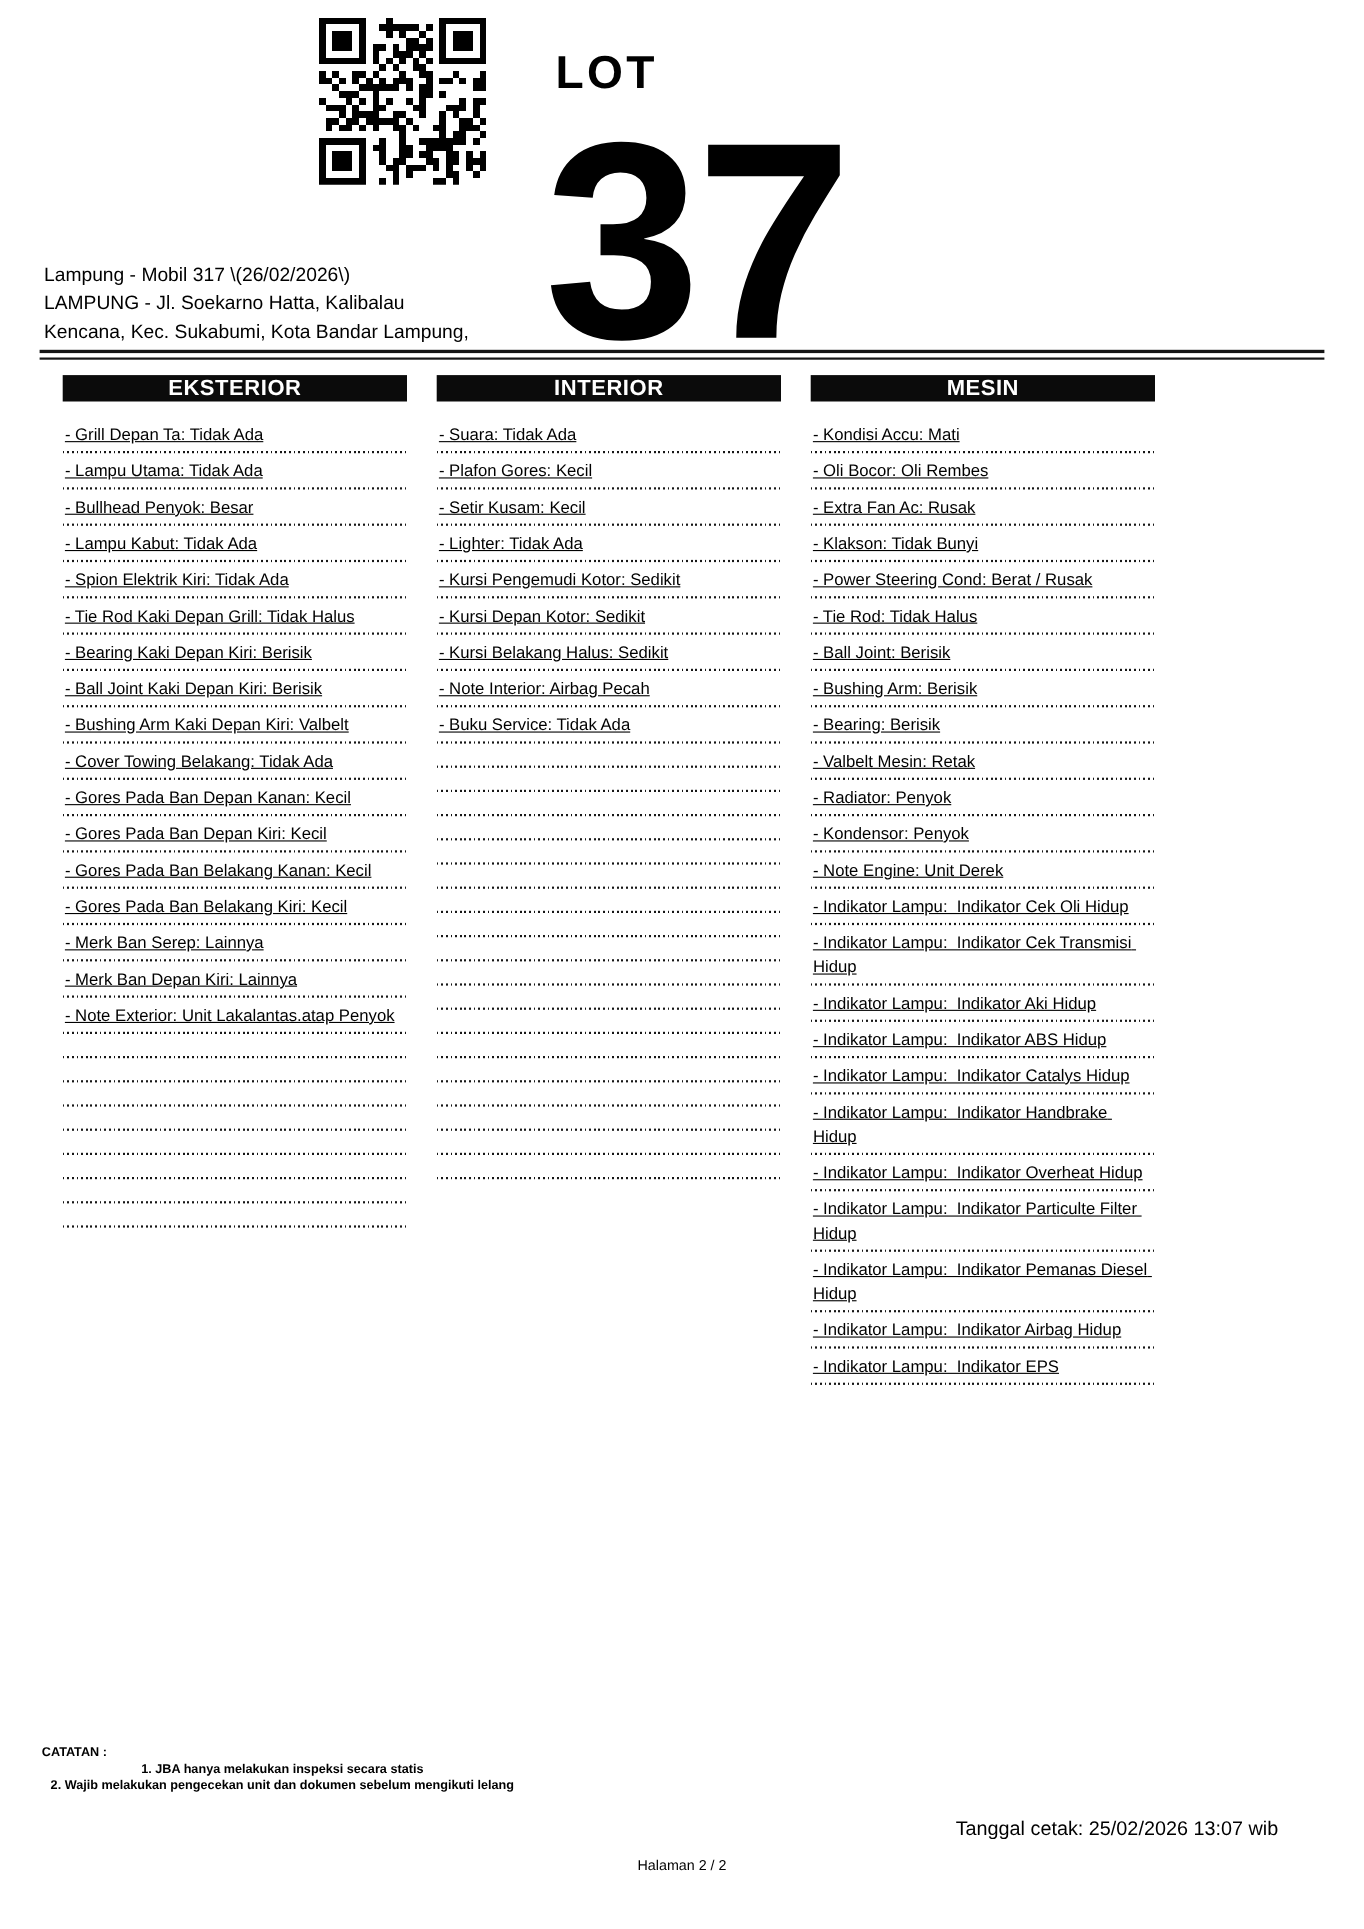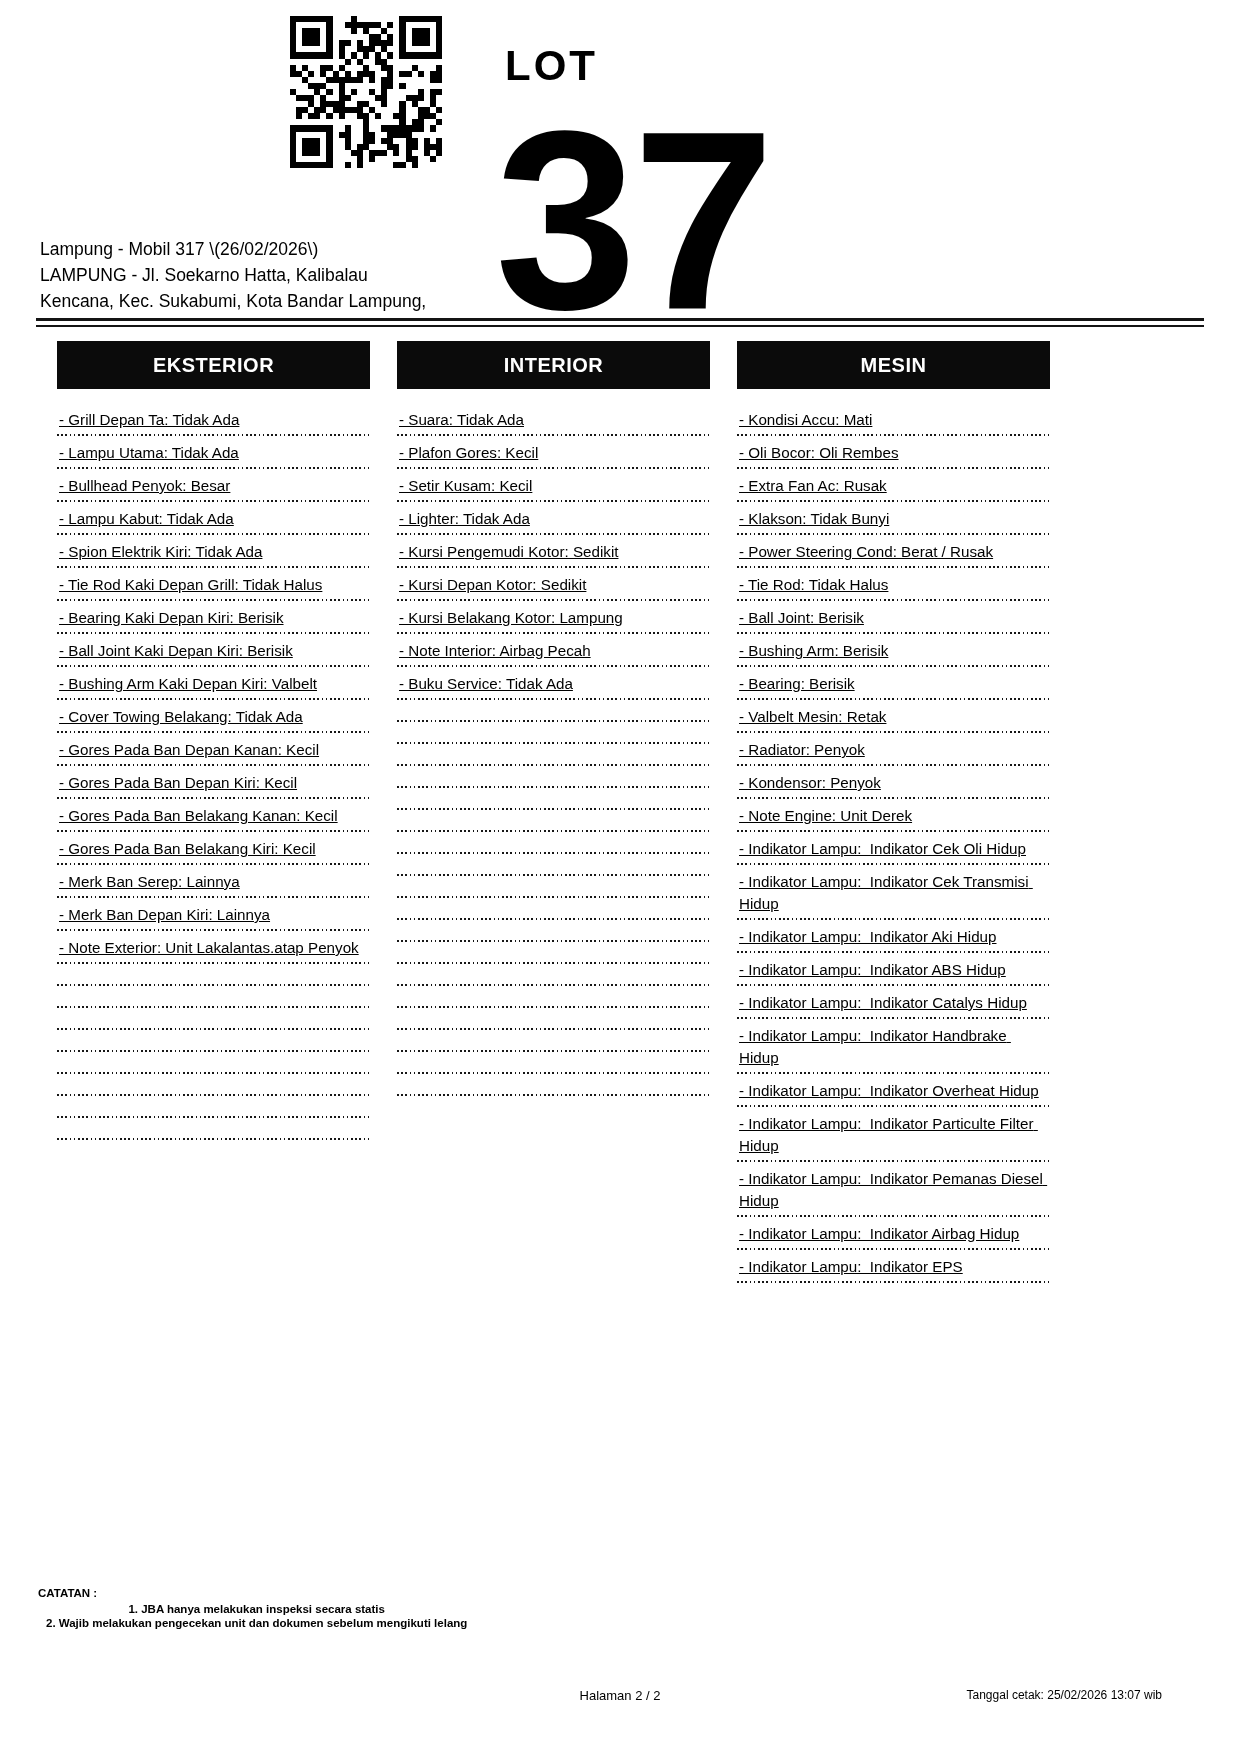--- a/index.html
+++ b/index.html
@@ -13,37 +13,37 @@
   .lot-label { position:absolute; left:505px; top:42px; font-size:42px; font-weight:700; letter-spacing:3px; }
   .lot-number { position:absolute; left:495px; top:92px; font-size:255px; font-weight:700; line-height:1; letter-spacing:-4px; }
   .auction-info { position:absolute; left:40px; top:236px; font-size:17.5px; line-height:26px; }
 
   .double-rule { position:absolute; left:36px; top:318px; width:1168px; height:9px;
                  border-top:3.5px solid #141414; border-bottom:2.5px solid #141414; }
 
   
   .columns { position:absolute; left:57px; top:341px; width:993px; display:flex; gap:27px; align-items:flex-start; }
   .col { width:313px; }
-  .col-head { height:48px; background:#0b0b0b; color:#fff; font-size:20px; font-weight:700;
+  .col-head { height:24px; background:#0b0b0b; color:#fff; font-size:20px; font-weight:700;
               display:flex; align-items:center; justify-content:center; letter-spacing:0.5px; }
   .items { list-style:none; margin-top:14px;text-decoration:underline; }
   .items .row {
     min-height:22px; line-height:22px; padding:6px 2px 5px; font-size:15.2px;
     white-space:pre-wrap; word-wrap:break-word;
     background-image:repeating-linear-gradient(to right, #161616 0 1.6px, transparent 1.6px 4.2px);
     background-size:100% 2px; background-repeat:no-repeat; background-position:0 100%;
   }
 
   
   .catatan { position:absolute; left:38px; top:1586px; font-size:11.5px; line-height:14px;font-weight:bold; }
   .catatan-title { font-size:11.5px; margin-bottom:2px; }
   .catatan-list { list-style:none; padding-left:8px;text-align:center; }
   .catatan-list .row { line-height:14px; font-size:11.5px; white-space:pre-wrap; }
   .page-info { position:absolute; left:50%; transform:translateX(-50%); top:1688px; font-size:13px; }
-  .print-date { position:absolute; right:78px; top:1688px; font-size:12px; }
+  .print-date { position:absolute; right:78px; top:1652px; font-size:18px; }
 </style>
 </head>
 <body>
 
 <div class="page">
 
   <div>
     <svg class="qr" viewBox="0 0 25 25" fill="#000">
         <rect x="0" y="0" width="1" height="1"></rect>
         <rect x="1" y="0" width="1" height="1"></rect>
@@ -389,21 +389,21 @@
     </section>
     <section class="col">
       <header class="col-head">INTERIOR</header>
       <ul class="items">
           <li class="row">- Suara: Tidak Ada</li>
           <li class="row">- Plafon Gores: Kecil</li>
           <li class="row">- Setir Kusam: Kecil</li>
           <li class="row">- Lighter: Tidak Ada</li>
           <li class="row">- Kursi Pengemudi Kotor: Sedikit</li>
           <li class="row">- Kursi Depan Kotor: Sedikit</li>
-          <li class="row">- Kursi Belakang Kotor: Lampung</li>
+          <li class="row">- Kursi Belakang Halus: Sedikit</li>
           <li class="row">- Note Interior: Airbag Pecah</li>
           <li class="row">- Buku Service: Tidak Ada</li>
           <li class="row"></li>
           <li class="row"></li>
           <li class="row"></li>
           <li class="row"></li>
           <li class="row"></li>
           <li class="row"></li>
           <li class="row"></li>
           <li class="row"></li>

